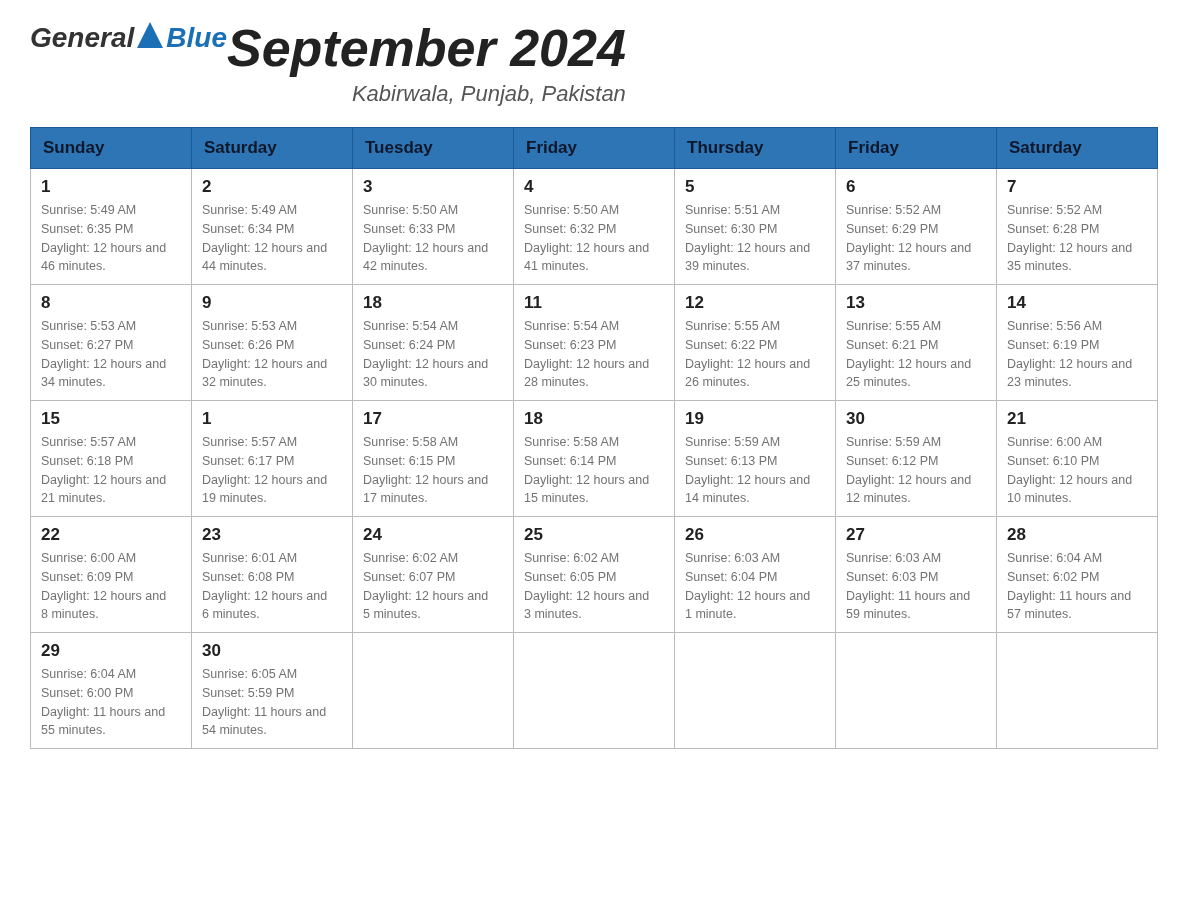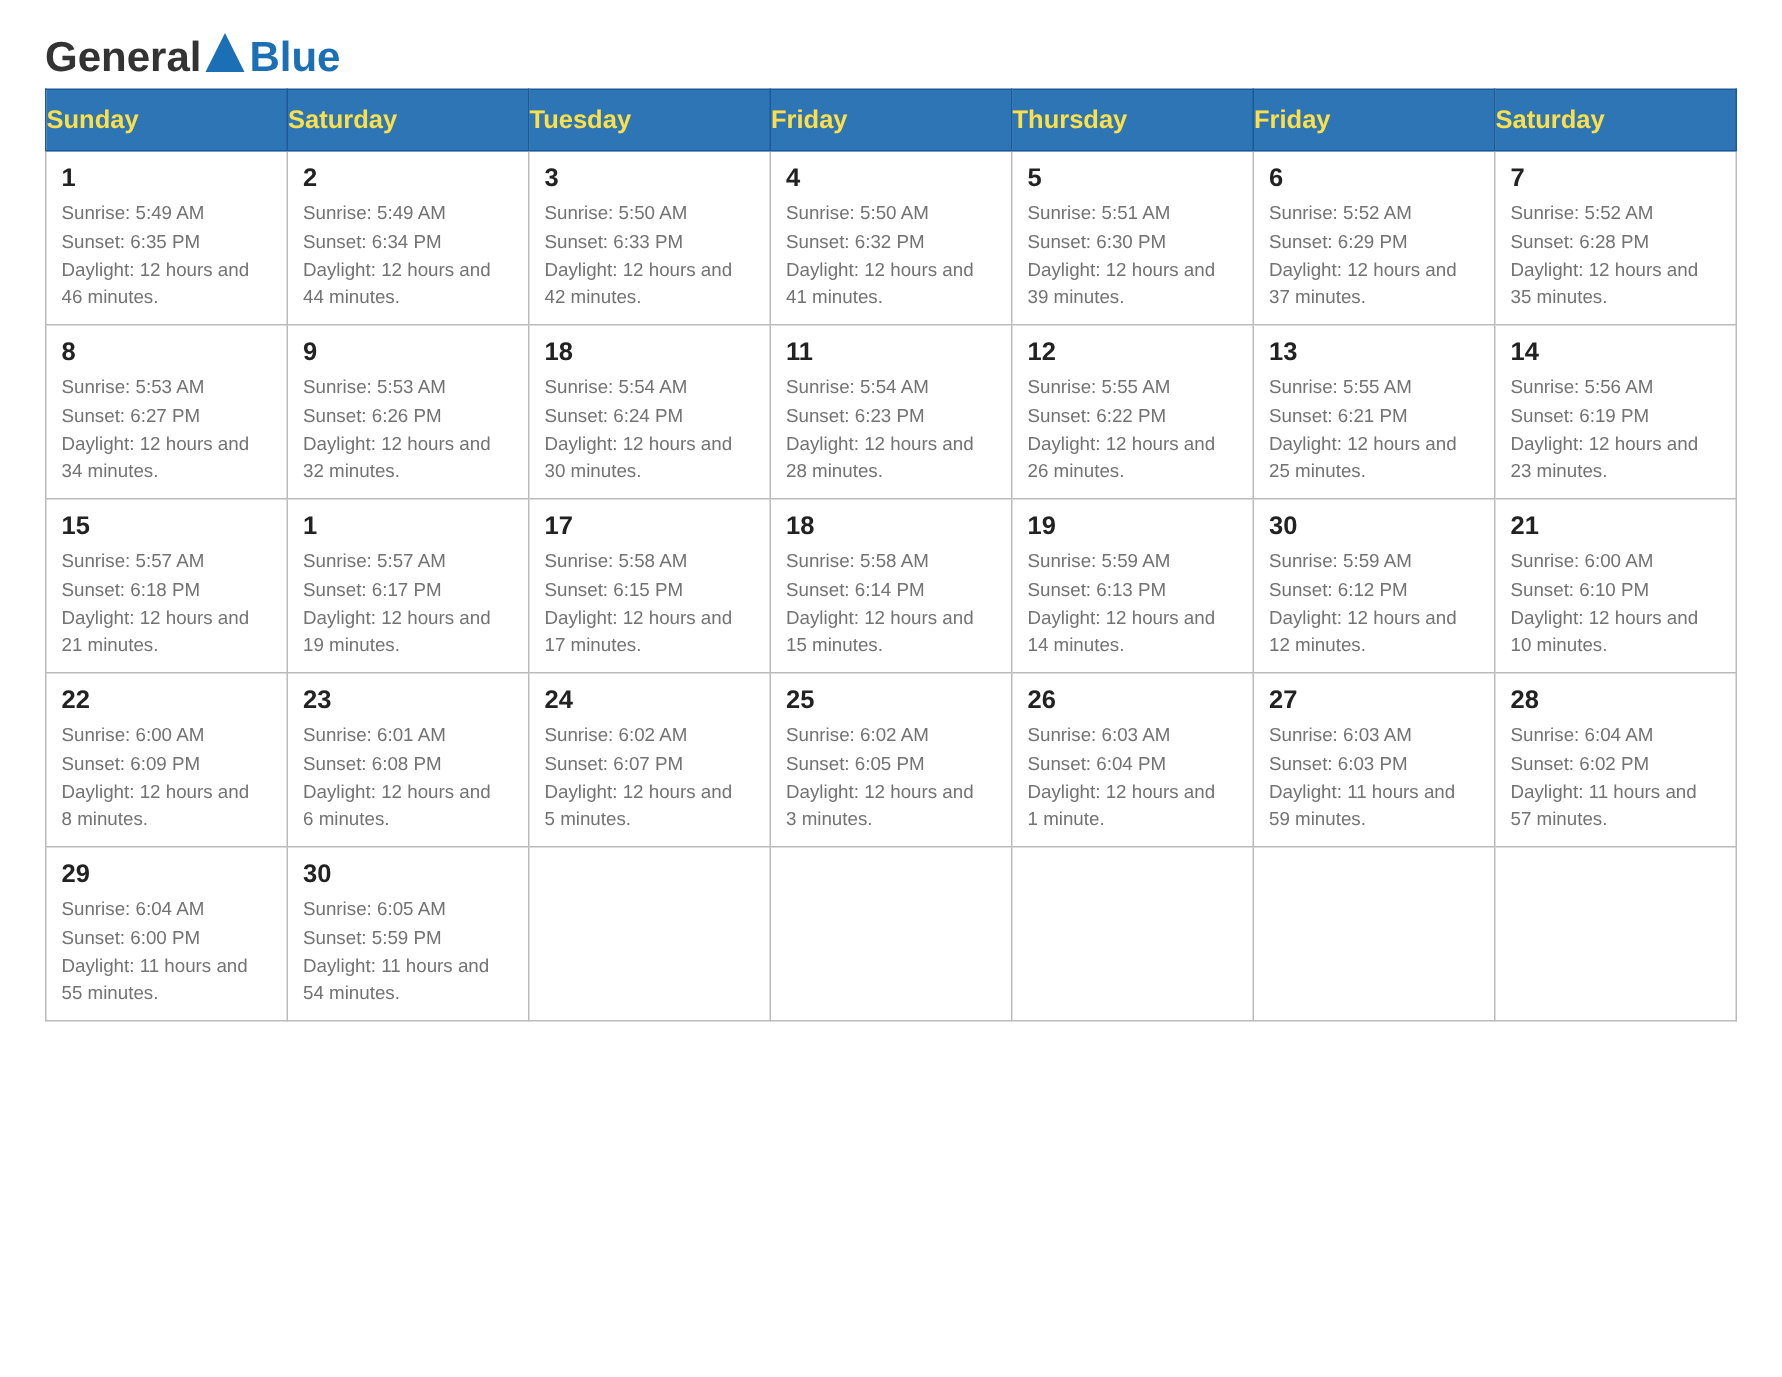--- a/index.html
+++ b/index.html
@@ -6,21 +6,22 @@
     body {
       font-family: Arial, sans-serif;
       background: #fff;
       width: 1188px;
       min-height: 918px;
       padding: 20px 30px;
     }
     .header {
       display: flex;
       align-items: flex-start;
-      margin-bottom: 5px;
+      margin-bottom: 20px;
+      font-style: italic;
     }
     .title-section {
       text-align: right;
     }
     .calendar-title {
       font-size: 52px;
       font-weight: bold;
       color: #222;
       line-height: 1.1;
     }
@@ -29,24 +30,24 @@
       color: #555;
       margin-top: 4px;
     }
     .calendar {
       width: 100%;
       border-collapse: collapse;
       border: 1px solid #aaa;
     }
     .calendar th {
       background: #2e75b6;
-      color: #fde047;
+      color: #0f172a;
       font-size: 17px;
       font-weight: bold;
-      padding: 10px 0;
+      padding: 10px 12px;
       text-align: left;
       border: 1px solid #1a5a9a;
     }
     .calendar td {
       vertical-align: top;
       border: 1px solid #bbb;
       padding: 8px 10px;
       width: 14.28%;
       min-height: 100px;
     }
@@ -95,20 +96,24 @@
   <div class="logo-container">
     <span class="logo-word-general">General</span>
     <svg width="30" height="32" viewBox="0 0 30 32" style="margin: 0 1px 2px 1px;">
       <polygon points="15,2 28,28 2,28" fill="#1a6fb5"></polygon>
     </svg>
     <div style="display:flex;flex-direction:row;justify-content:flex-end;">
       <span class="logo-word-blue">Blue</span>
       <div class="blue-line" style="width:100%;"></div>
     </div>
   </div>
+  <div class="title-section">
+    <div class="calendar-title">September 2024</div>
+    <div class="calendar-subtitle">Kabirwala, Punjab, Pakistan</div>
+  </div>
 </div>
 
 <table class="calendar">
   <thead>
     <tr>
     <th>Sunday</th>
         <th>Saturday</th>
         <th>Tuesday</th>
         <th>Friday</th>
         <th>Thursday</th>

